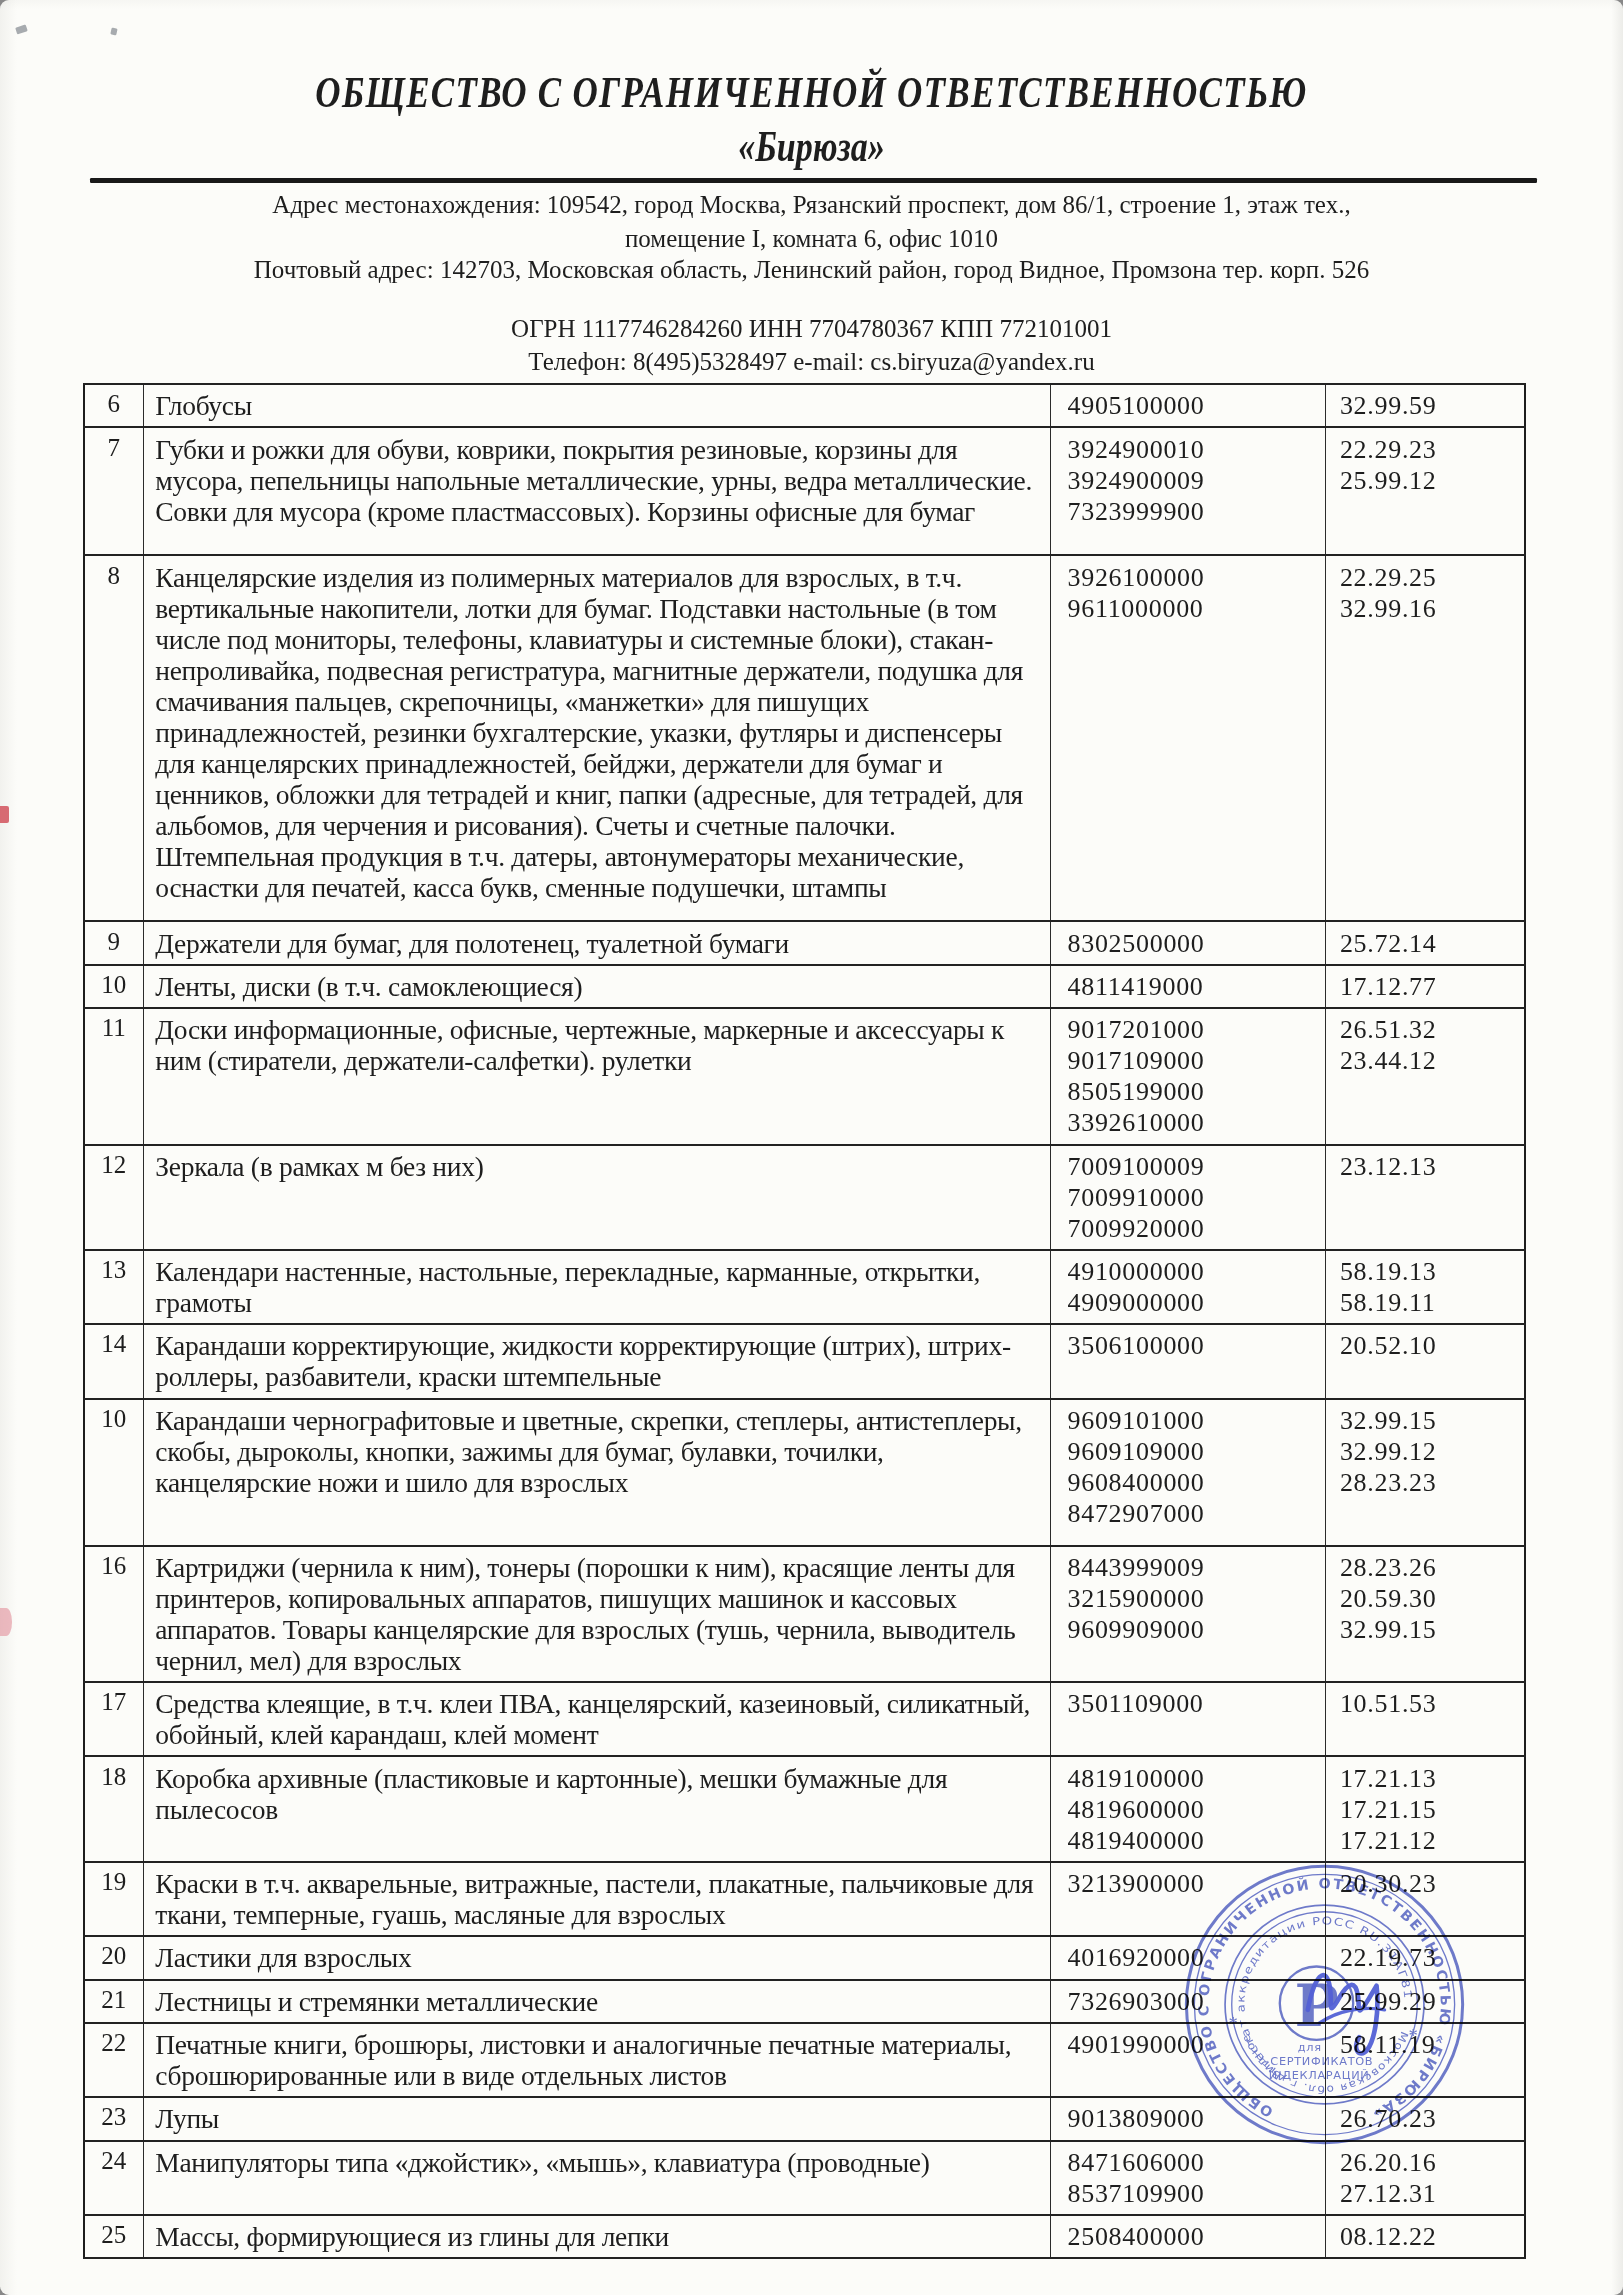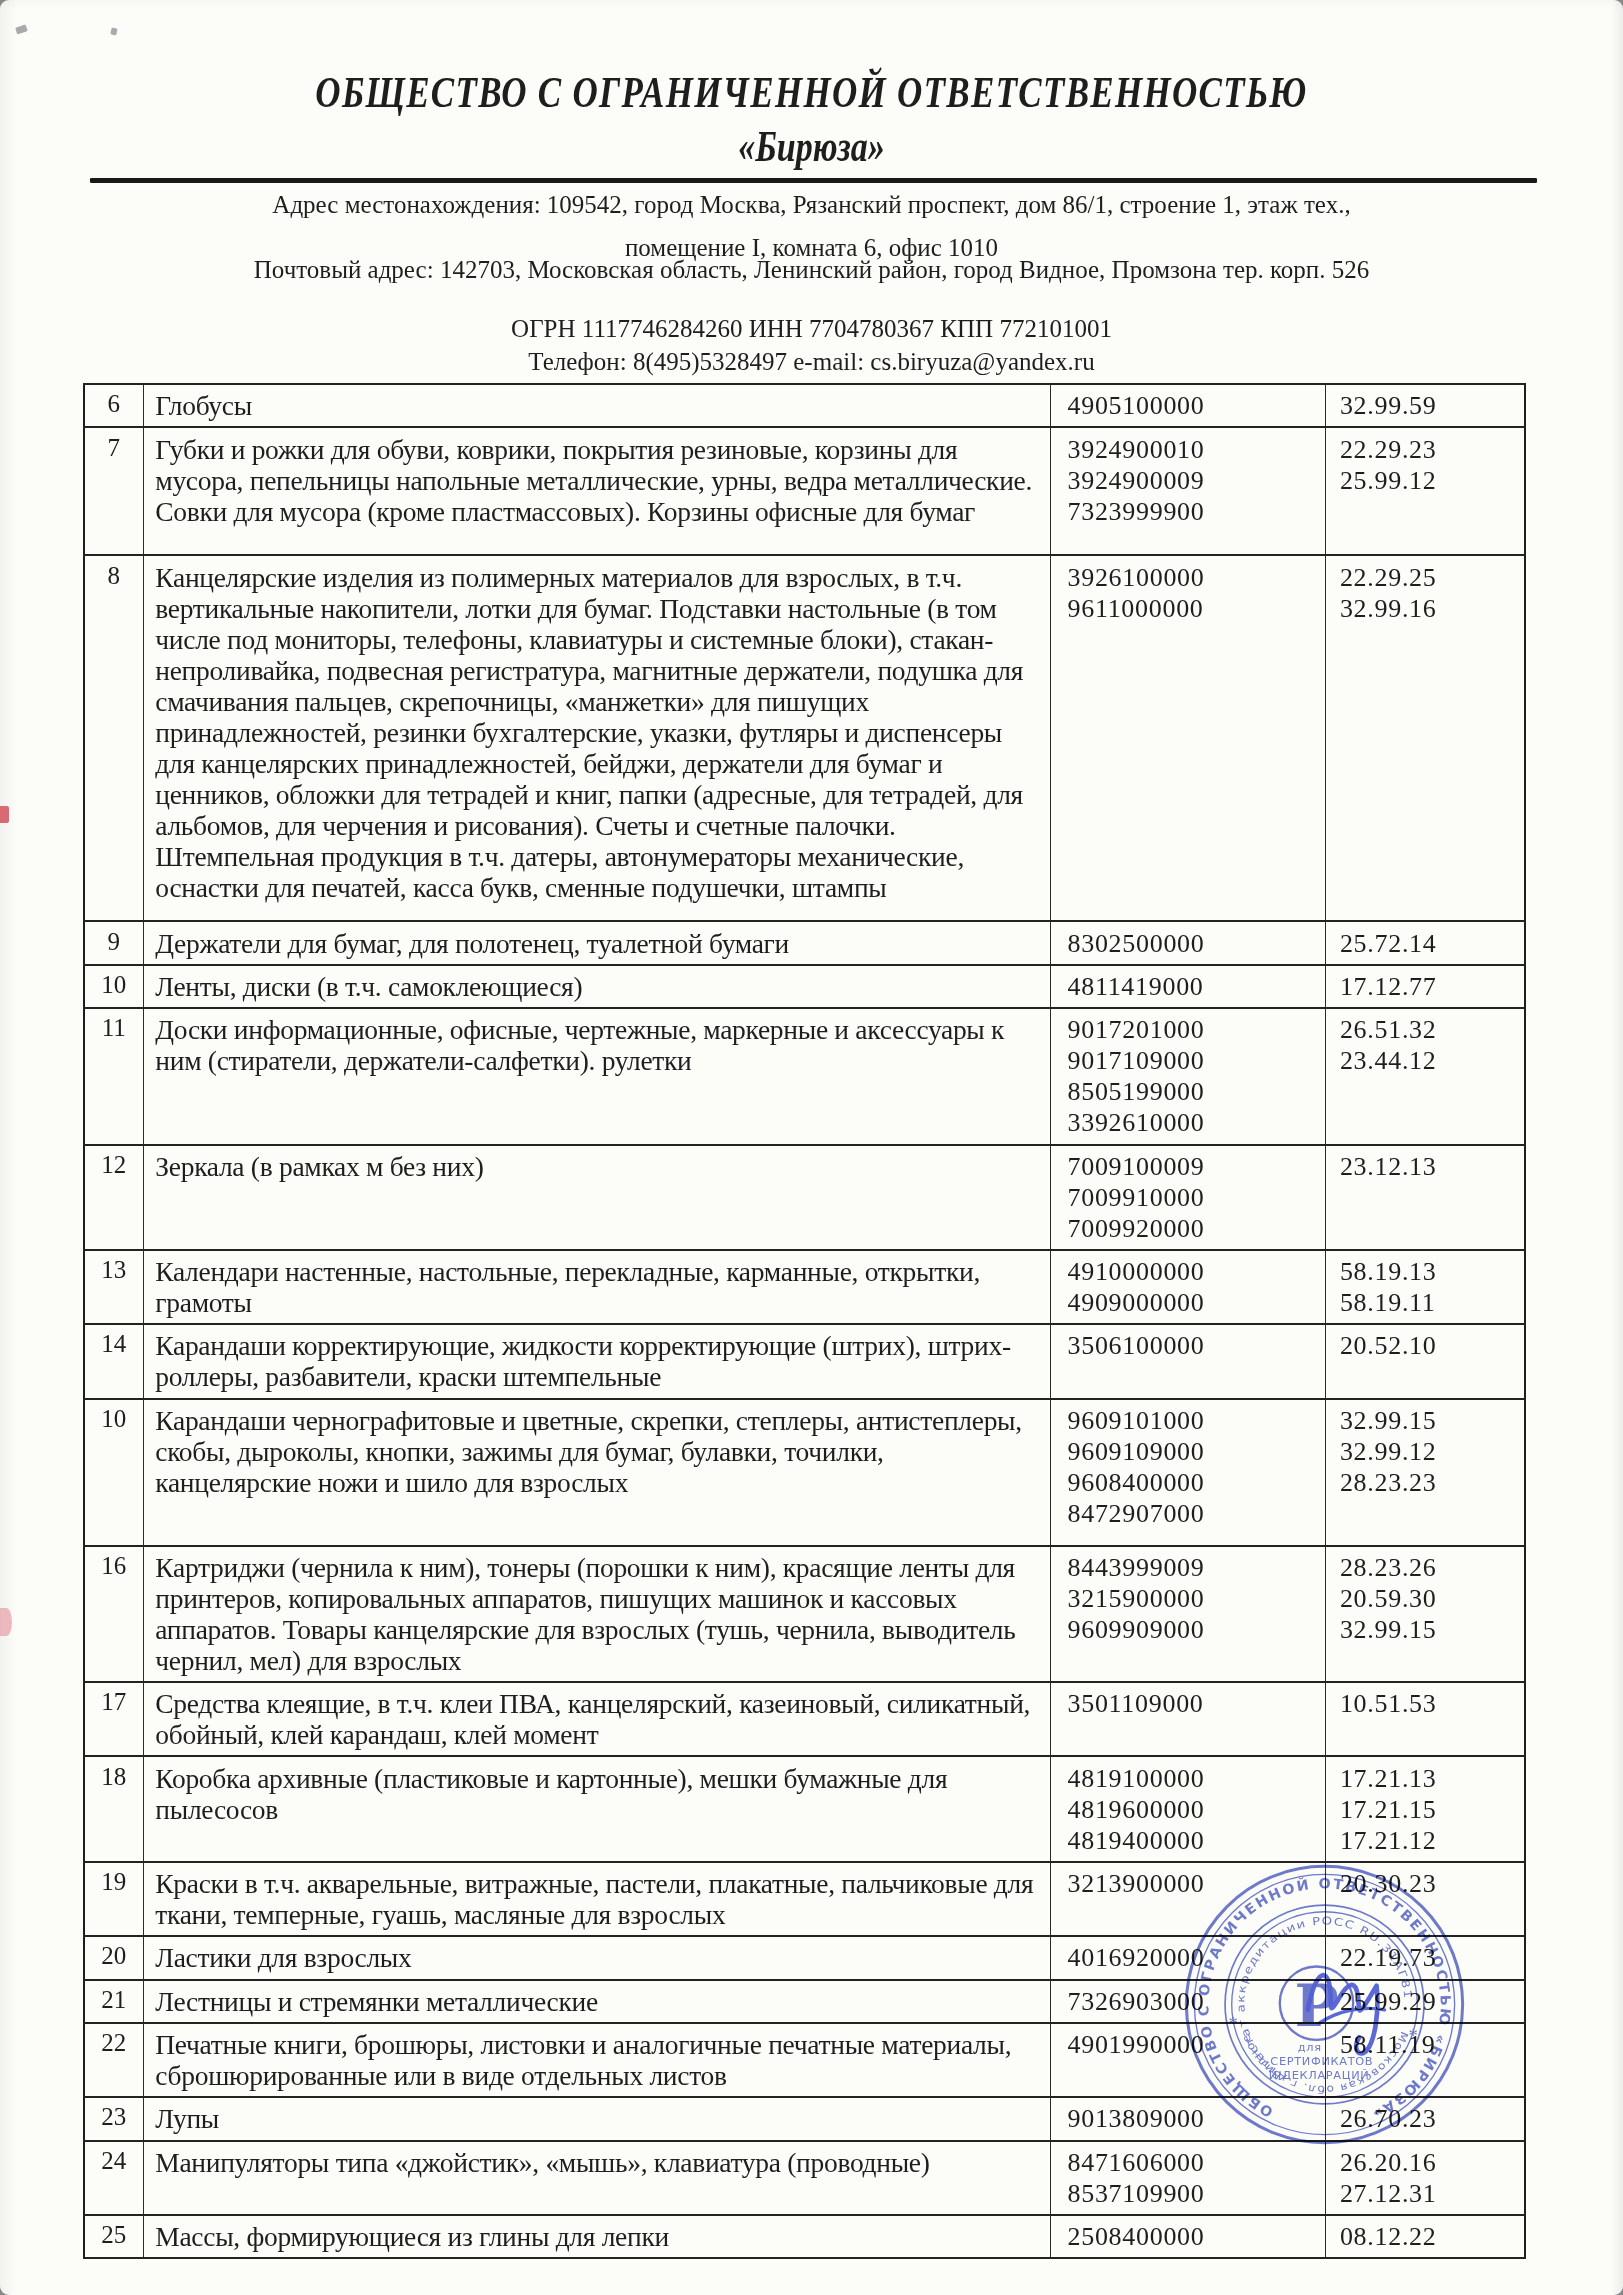--- a/index.html
+++ b/index.html
@@ -29,21 +29,21 @@
 
   
   .hline{position:absolute;width:100%;text-align:center;white-space:nowrap;}
   .title1{top:73px;}
   .title1 span{display:inline-block;font-size:35px;font-weight:bold;font-style:italic;letter-spacing:1.3px;transform:scaleY(1.28);transform-origin:center;}
   .title2{top:128px;}
   .title2 span{display:inline-block;font-size:34px;font-weight:bold;font-style:italic;transform:scaleY(1.3);transform-origin:center;}
   .rule{position:absolute;left:90px;top:178px;width:1447px;height:5.2px;background:#191919;border-radius:1.3px;}
   .addr{font-size:25px;}
   .a1{top:191px;}
-  .a2{top:234px;}
+  .a2{top:225px;}
   .a3{top:256px;}
   .a4{top:315px;}
   .a5{top:348px;}
 
   
   table.reg{
     position:absolute;left:83px;top:383px;
     width:1440px;table-layout:fixed;
     border-collapse:collapse;
     border:2.6px solid #1d1d1d;

